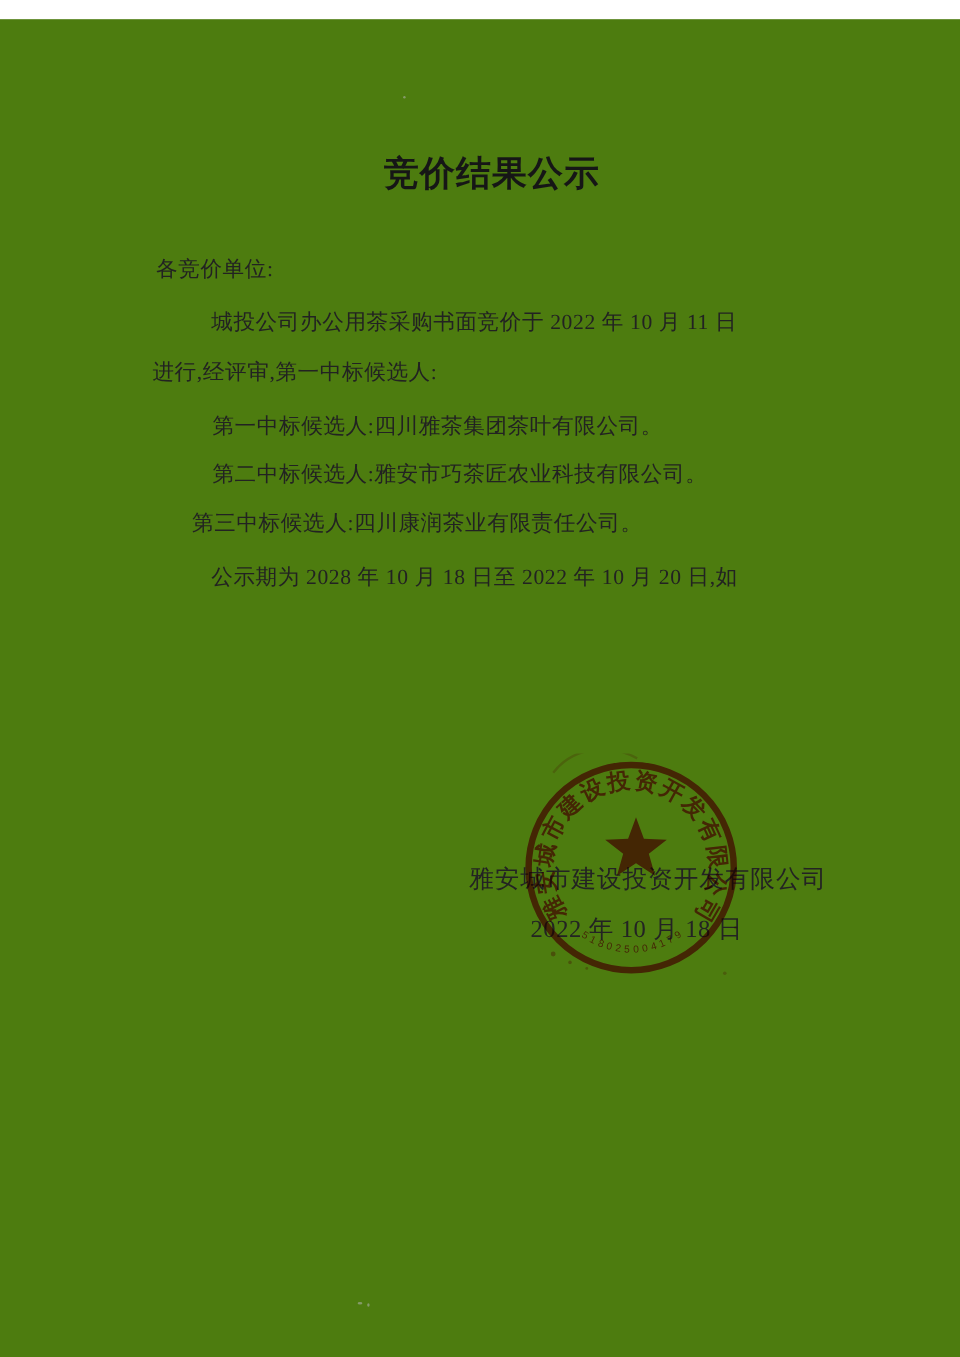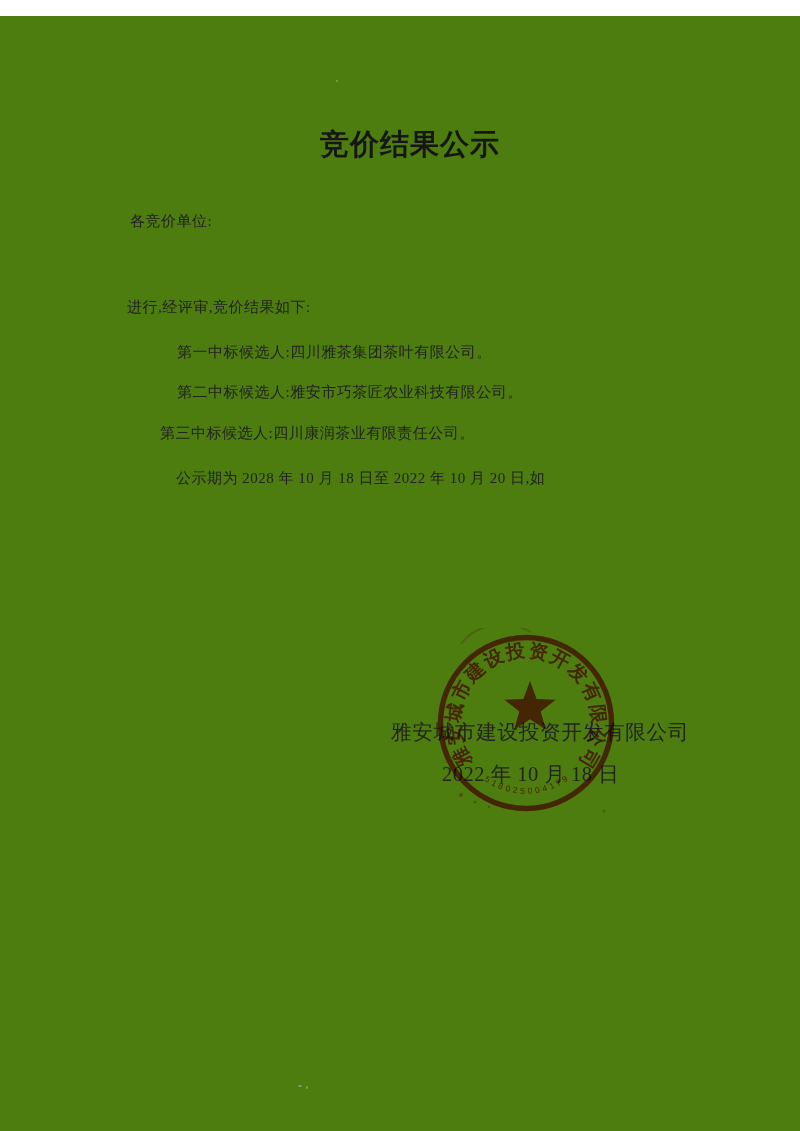--- a/index.html
+++ b/index.html
@@ -21,21 +21,21 @@
     text-align:center;
     font-family:"Liberation Sans", sans-serif;
     font-weight:600;
     font-size:29px;
     letter-spacing:1px;
     color:#161616;
   }
   .bl{
     position:absolute;
     white-space:nowrap;
-    font-size:15px;
+    font-size:18px;
     letter-spacing:0.5px;
     color:#222222;
   }
   .l0{left:130px;top:196px;}
   .l1{left:176px;top:240px;}
   .l2{left:127px;top:282px;}
   .l3{left:177px;top:327px;}
   .l4{left:177px;top:367px;text-align:center;}
   .l5{left:160px;top:408px;}
   .l6{left:176px;top:453px;}
@@ -81,21 +81,22 @@
   .speck-c{left:306px;top:1070px;width:2px;height:3px;}
 </style>
 </head>
 <body>
 
 <div class="page">
 
   <h1 class="title">竞价结果公示</h1>
 
   <div class="bl l0">各竞价单位:</div>
-  <div class="bl l2">进行,经评审,竞价结果如下:</div>
+  <div class="bl l1">城投公司办公用茶采购书面竞价于 2022 年 10 月 11 日</div>
+  <div class="bl l2">进行,经评审,第一中标候选人:</div>
   <div class="bl l3">第一中标候选人:四川雅茶集团茶叶有限公司。</div>
   <div class="bl l4">第二中标候选人:雅安市巧茶匠农业科技有限公司。</div>
   <div class="bl l5">第三中标候选人:四川康润茶业有限责任公司。</div>
   <div class="bl l6">公示期为 2028 年 10 月 18 日至 2022 年 10 月 20 日,如</div>
 
   <div class="company-line">雅安城市建设投资开发有限公司</div>
   <div class="date-line">2022 年 10 月 18 日</div>
 
   <svg class="seal" viewBox="0 0 190 190" xmlns="http://www.w3.org/2000/svg" aria-hidden="true">
 

